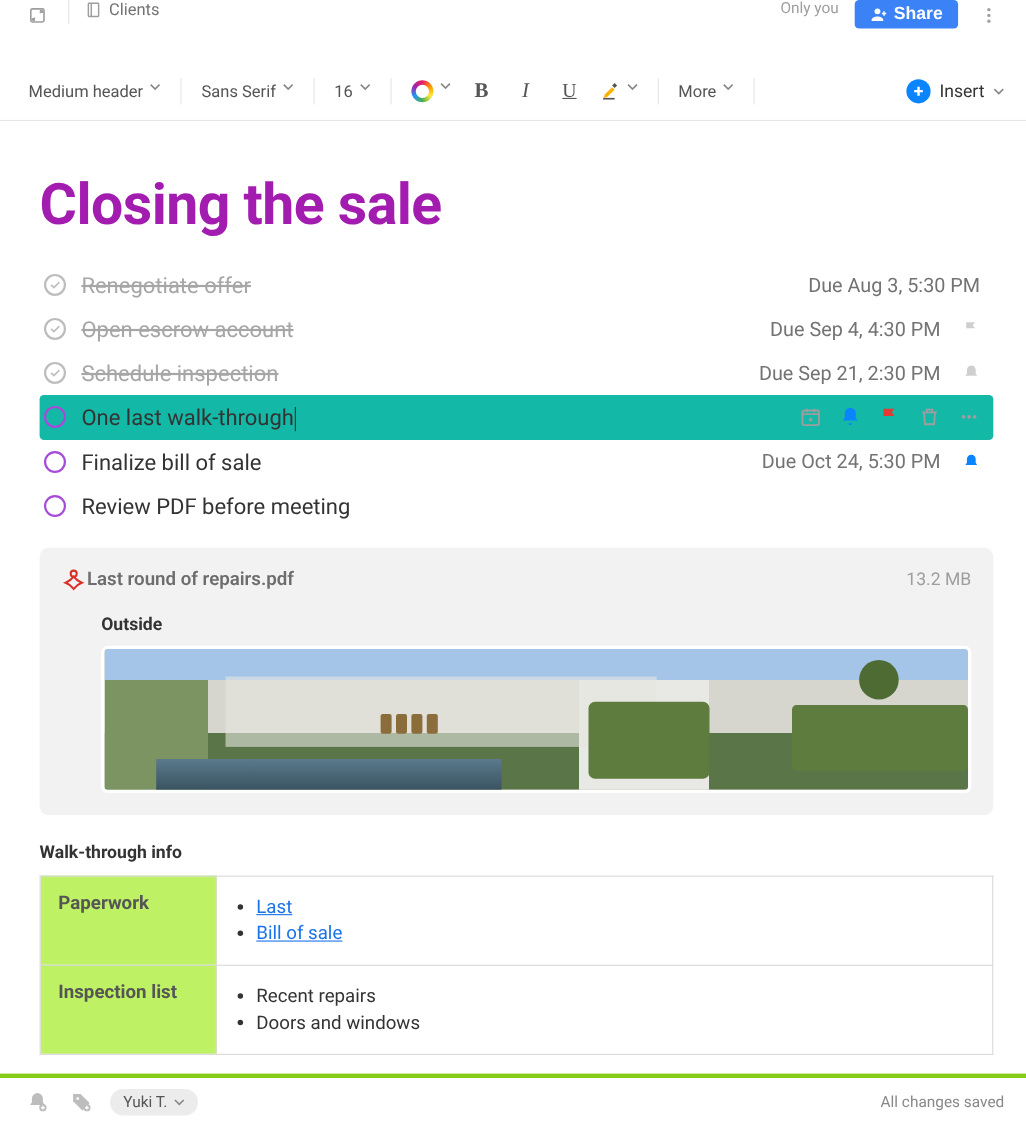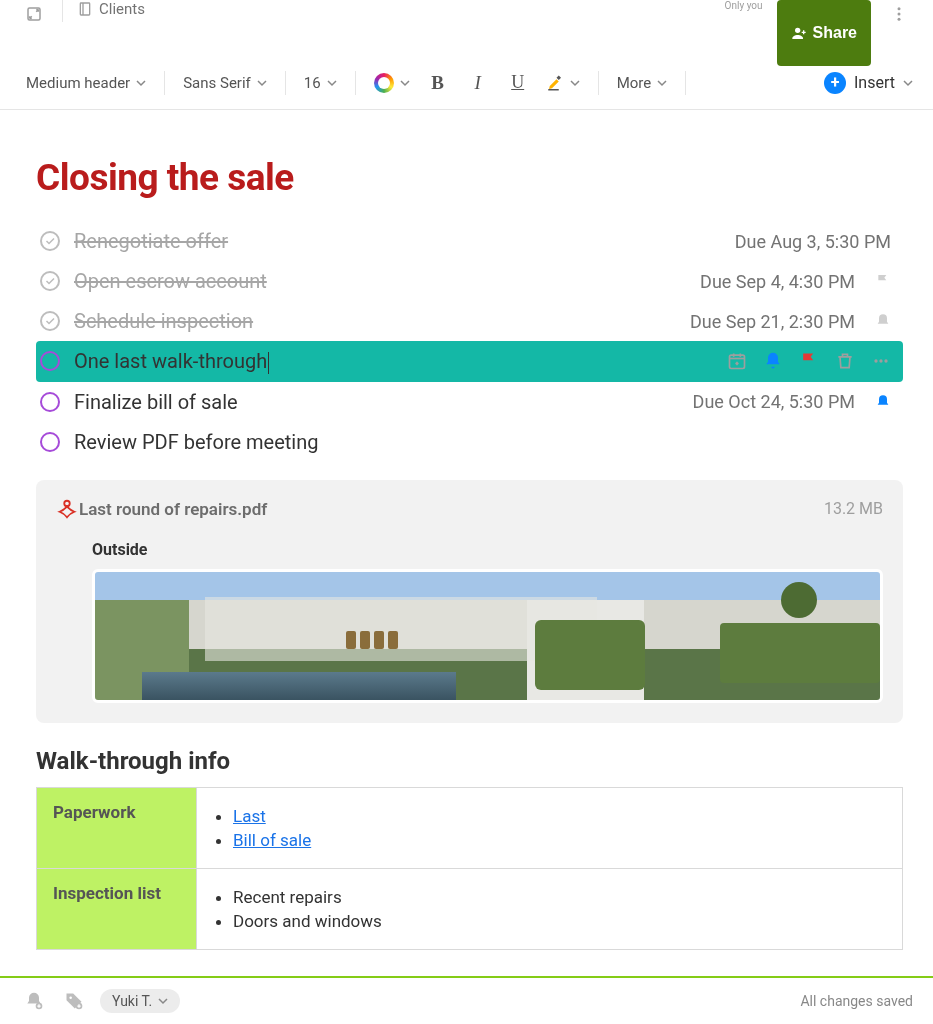--- a/index.html
+++ b/index.html
@@ -26,56 +26,56 @@
     display: flex; align-items: center; justify-content: center;
     color: #888;
     border-radius: 4px;
   }
   .vdiv { width:1px; height:22px; background:#e5e5e5; }
   .breadcrumb-item {
     display:flex; align-items:center; gap:6px;
     color:#737373; font-size:15px;
   }
   .spacer { flex:1; }
-  .onlyyou { color:#9e9e9e; font-size:10px; }
+  .onlyyou { color:#9e9e9e; font-size:14px; }
   .share-btn {
-    background:#4d7c0f; color:#fff; font-weight:600;
+    background:#3b82f6; color:#fff; font-weight:600;
     font-size:16px; border:none; border-radius:4px;
-    padding:24px 14px; display:flex; align-items:center; gap:6px;
+    padding:4px 14px; display:flex; align-items:center; gap:6px;
   }
   
   .toolbar {
     height: 54px;
     border-bottom:1px solid #e5e5e5;
     display:flex; align-items:center; gap:4px;
     padding:0 20px;
     color:#555;
     font-size:15px;
   }
-  .tool-sel { display:flex; align-items:center; gap:6px; padding:4px 6px; cursor:pointer; }
+  .tool-sel { display:flex; align-items:flex-start; gap:6px; padding:4px 6px; cursor:pointer; }
   .chev { width:10px; height:10px; }
   .tdiv { width:1px; height:24px; background:#e5e5e5; margin:0 8px; }
   .tool-icon { width:36px; height:36px; display:flex; align-items:center; justify-content:center; color:#555; font-size:18px; }
   .color-swatch {
     width:20px; height:20px; border-radius:50%;
     background: conic-gradient(#e91e63, #ff9800, #ffeb3b, #4caf50, #2196f3, #9c27b0, #e91e63);
     position:relative;
   }
   .color-swatch::after{
     content:''; position:absolute; inset:4px; border-radius:50%; background:#fff;
   }
   .color-swatch::before{
     content:''; position:absolute; inset:6px; border-radius:50%; border:2px solid #333;
   }
   .insert-btn { display:flex; align-items:center; gap:8px; margin-left:auto; color:#333; font-size:16px; }
   .plus-circle { width:22px; height:22px; border-radius:50%; background:#0a84ff; color:#fff; display:flex; align-items:center; justify-content:center; font-size:16px; font-weight:bold; }
 
   
   .content { padding: 30px 30px 0 36px; height: calc(1024px - 56px - 54px - 48px); overflow:hidden; }
-  h1.title { font-size:37px; font-weight:700; margin:16px 0 22px 0; color:#b91c1c; letter-spacing:-0.5px;}
+  h1.title { font-size:52px; font-weight:700; margin:16px 0 22px 0; color:#a21caf; letter-spacing:-0.5px;}
   .task {
     display:flex; align-items:center; gap:14px;
     padding:8px 12px 8px 4px;
     font-size:20px;
     border-radius:4px;
   }
   .task .check {
     width:20px; height:20px; border-radius:50%;
     border:2px solid #bdbdbd; flex-shrink:0; display:flex; align-items:center; justify-content:center;
   }
@@ -120,34 +120,34 @@
     overflow:hidden;
   }
   .att-img .hedge1{position:absolute; left:56%; top:38%; width:110px; height:70px; background:#5d7c3e; border-radius:6px;}
   .att-img .hedge2{position:absolute; right:0; top:40%; width:160px; height:60px; background:#5d7c3e; border-radius:4px;}
   .att-img .tree{position:absolute; right:8%; top:8%; width:36px; height:36px; background:#4d6b33; border-radius:50%;}
   .att-img .chairs{position:absolute; left:32%; top:46%; display:flex; gap:4px;}
   .att-img .chair{width:10px; height:18px; background:#8a6d3b; border-radius:2px;}
   .att-img .porch{position:absolute; left:14%; top:20%; width:50%; height:50%; background:rgba(230,230,225,0.6);}
   .att-img .pool{position:absolute; left:6%; bottom:0; width:40%; height:22%; background:linear-gradient(#5b7a8c,#3a5361);}
 
-  h2.sect { font-size:24px; font-weight:700; margin:24px 0 12px 0; }
+  h2.sect { font-size:16px; font-weight:700; margin:24px 0 12px 0; }
   table.info { width:100%; border-collapse:collapse; font-size:17px; }
   table.info td, table.info th {
     border:1px solid #d9d9d9; padding:14px 16px; vertical-align:top;
   }
   table.info th { background:#bef264; text-align:left; width:160px; color:#555; font-weight:700;}
   table.info ul { margin:0; padding-left:20px; }
   table.info li { margin:4px 0; }
   .link { color:#1a73e8; text-decoration:underline; }
 
   
   .statusbar {
     position:absolute; bottom:0; left:0; right:0;
-    height:48px; border-top:2px solid #84cc16;
+    height:48px; border-top:4px solid #84cc16;
     display:flex; align-items:center; padding:16px 20px; gap:12px;
     background:#fff;
     font-size:14px; color:#888;
   }
   .user-chip {
     background:#ececec; border-radius:14px; padding:4px 12px;
     display:flex; align-items:center; gap:6px; color:#555;
   }
   svg { display:block; }
 </style>

